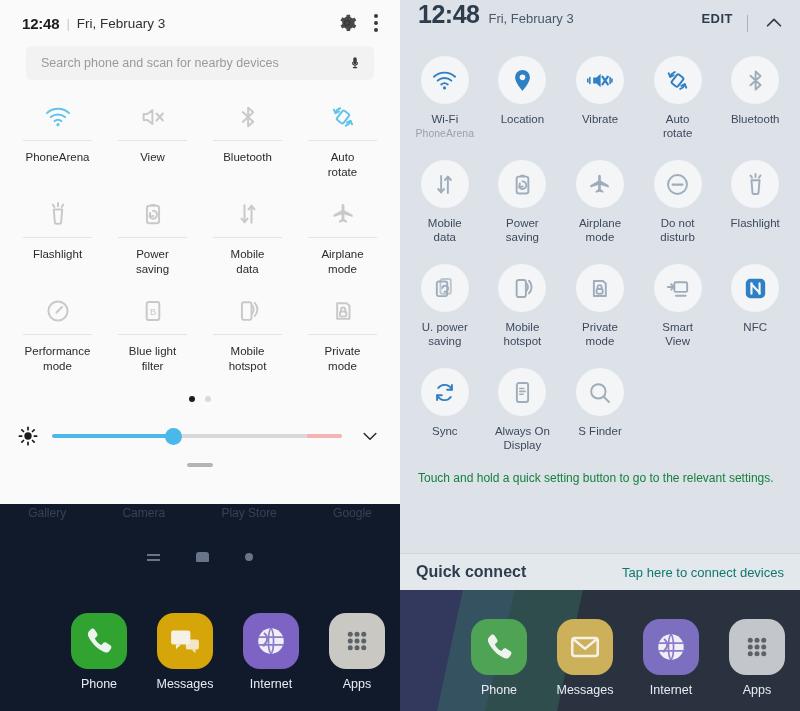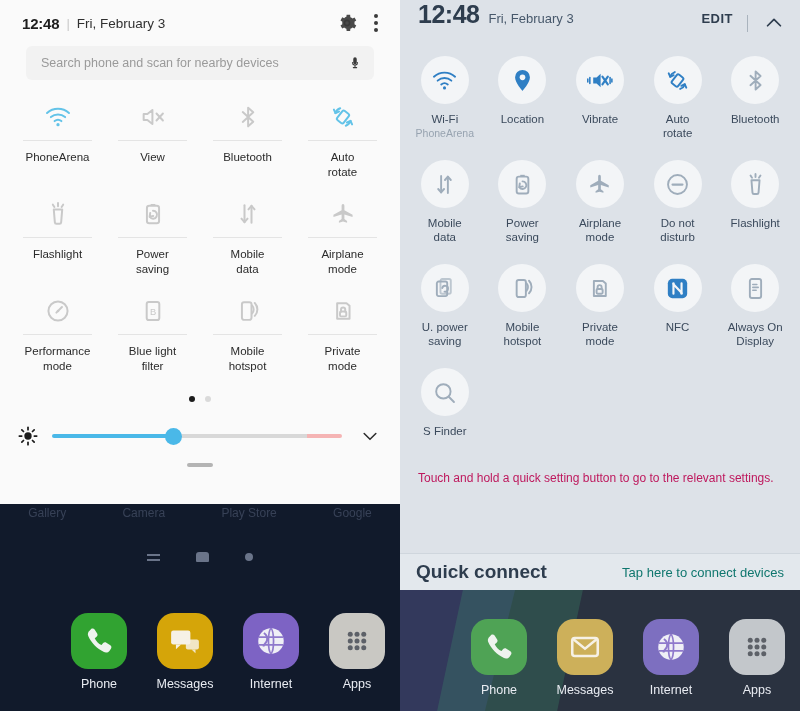--- a/index.html
+++ b/index.html
@@ -172,32 +172,32 @@
   }
   .r-lbl {
     margin-top: 8px;
     font-size: 11.5px; color: #3b4a5c; text-align: center;
     line-height: 1.25; white-space: pre-line; font-weight: 500;
   }
   .r-sub { font-size: 10.5px; color: #97a3b0; margin-top: 1px; }
 
   .r-hint {
     padding: 6px 18px 0;
-    font-size: 12px; color: #be185d; line-height: 1.45;
+    font-size: 12px; color: #15803d; line-height: 1.45;
   }
 
   .r-quick {
     position: absolute; left: 0; right: 0; bottom: 121px;
     height: 37px; background: #e3e8ed;
     display: flex; align-items: center;
     padding: 0 16px;
     border-top: 1px solid #cfd6dd;
     cursor: pointer;
   }
-  .r-quick-title { font-size: 19px; font-weight: bold; color: #2e3d4e; }
+  .r-quick-title { font-size: 16px; font-weight: bold; color: #2e3d4e; }
   .r-quick-sub { margin-left: auto; font-size: 13px; color: #0f766e; }
 
   .r-home {
     position: absolute; left: 0; right: 0; bottom: 0; height: 121px;
     background: #2a3240;
     overflow: hidden;
   }
   .r-home::before {
     content: ""; position: absolute; left: 0; top: 0;
     width: 140px; height: 121px;
@@ -650,27 +650,50 @@
               <path d="M10.3 12.6v-1.8a1.8 1.8 0 0 1 3.6 0v1.8" fill="none" stroke="#9fadbb" stroke-width="1.7" stroke-linecap="round" stroke-linejoin="round"></path>
               <rect x="9.4" y="12.4" width="5.4" height="4.2" rx="1" fill="none" stroke="#9fadbb" stroke-width="1.7" stroke-linecap="round" stroke-linejoin="round"></rect>
             </svg>
           </span>
           <span class="r-lbl">Private
 mode</span>
         </div>
         <div class="r-cell">
           <span class="r-circle">
             <svg viewBox="0 0 24 24" width="27" height="27">
+              <rect x="9.2" y="6.4" width="11.4" height="8.6" rx="1.3" fill="none" stroke="#9fadbb" stroke-width="1.7" stroke-linecap="round" stroke-linejoin="round"></rect>
+              <line x1="10.6" y1="18.4" x2="19.2" y2="18.4" fill="none" stroke="#9fadbb" stroke-width="1.7" stroke-linecap="round" stroke-linejoin="round"></line>
+              <path d="M3.4 10.6h5.2" fill="none" stroke="#9fadbb" stroke-width="1.7" stroke-linecap="round" stroke-linejoin="round"></path>
+              <path d="M6.4 8.2l2.4 2.4-2.4 2.4" fill="none" stroke="#9fadbb" stroke-width="1.7" stroke-linecap="round" stroke-linejoin="round"></path>
+            </svg>
+          </span>
+          <span class="r-lbl">Smart
+View</span>
+        </div>
+        <div class="r-cell">
+          <span class="r-circle">
+            <svg viewBox="0 0 24 24" width="27" height="27">
               <rect x="3.4" y="3.4" width="17.2" height="17.2" rx="4" fill="#2f7fc4"></rect>
               <path d="M8.4 16.6V8.2l7.2 7.6V7.4" fill="none" stroke="#f3f5f7" stroke-width="1.9" stroke-linecap="round" stroke-linejoin="round"></path>
               <circle cx="8.4" cy="7.5" r="1.1" fill="#f3f5f7"></circle>
               <circle cx="15.6" cy="16.5" r="1.1" fill="#f3f5f7"></circle>
             </svg>
           </span>
           <span class="r-lbl">NFC</span>
+        </div>
+        <div class="r-cell">
+          <span class="r-circle">
+            <svg viewBox="0 0 24 24" width="27" height="27">
+              <path d="M18.4 9.4a7 7 0 0 0-12 -1.4" fill="none" stroke="#2f7fc4" stroke-width="1.7" stroke-linecap="round" stroke-linejoin="round"></path>
+              <path d="M5.6 14.6a7 7 0 0 0 12 1.4" fill="none" stroke="#2f7fc4" stroke-width="1.7" stroke-linecap="round" stroke-linejoin="round"></path>
+              <path d="M18.6 5.4v4.2h-4.2" fill="none" stroke="#2f7fc4" stroke-width="1.7" stroke-linecap="round" stroke-linejoin="round"></path>
+              <path d="M5.4 18.6v-4.2h4.2" fill="none" stroke="#2f7fc4" stroke-width="1.7" stroke-linecap="round" stroke-linejoin="round"></path>
+            </svg>
+          </span>
+          <span class="r-lbl">Sync</span>
         </div>
         <div class="r-cell">
           <span class="r-circle">
             <svg viewBox="0 0 24 24" width="27" height="27">
               <rect x="7" y="3.6" width="10" height="16.8" rx="1.8" fill="none" stroke="#9fadbb" stroke-width="1.7" stroke-linecap="round" stroke-linejoin="round"></rect>
               <path d="M9.6 8.4h3.6M9.6 11h4.8M9.6 13.6h3" stroke="#9fadbb" stroke-width="1.4" stroke-linecap="round"></path>
             </svg>
           </span>
           <span class="r-lbl">Always On
 Display</span>

